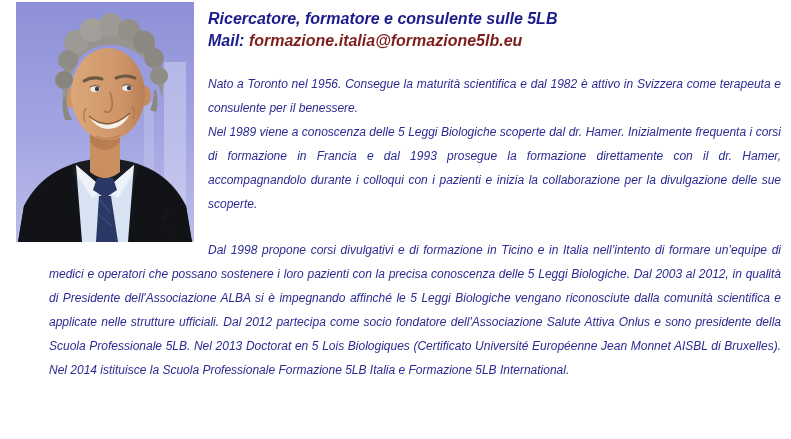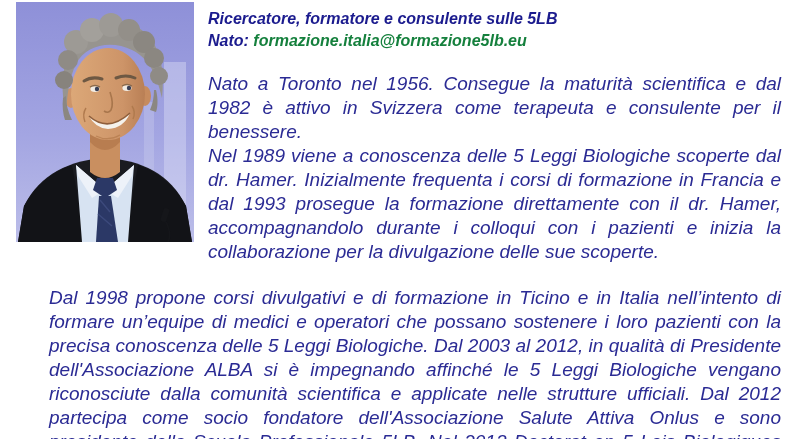--- a/index.html
+++ b/index.html
@@ -21,26 +21,26 @@
 
   .header {
     margin: 6px 0 0 0;
     font-style: italic;
     font-weight: bold;
     font-size: 16px;
     line-height: 22px;
     color: #1b1b8e;
     text-align: left;
   }
-  a.email { color: #15803d; text-decoration: none; font-weight: bold; font-style: italic; }
+  a.email { color: #7f1d1d; text-decoration: none; font-weight: bold; font-style: italic; }
 
   .para {
     margin: 0;
     font-style: italic;
-    font-size: 19px;
+    font-size: 12px;
     line-height: 24px;
     text-align: justify;
     color: #2b2b94;
   }
   .p1 { margin-top: 20px; }
   .p2 { margin-top: 22px; margin-left: 40px; }
 </style>
 </head>
 <body>
 
@@ -118,21 +118,21 @@
 
       <path d="M80,134 Q92,140 104,133" stroke="#b2794b" stroke-width="1.3" fill="none" opacity="0.7"></path>
 
       <rect x="146" y="206" width="6" height="14" rx="2" fill="#15161a" transform="rotate(18 149 213)"></rect>
       <path d="M150,220 Q156,232 152,240" stroke="#15161a" stroke-width="1.6" fill="none"></path>
     </svg>
   </div>
 
   <p class="header">
     <span>Ricercatore, formatore e consulente sulle 5LB</span><br>
-    <span>Nato:</span>
+    <span>Mail:</span>
     <a class="email" href="#">formazione.italia@formazione5lb.eu</a>
   </p>
 
   <p class="para p1">
     <span>Nato a Toronto nel 1956. Consegue la maturità scientifica e dal 1982 è attivo in Svizzera come terapeuta e consulente per il benessere.</span><br>
     <span>Nel 1989 viene a conoscenza delle 5 Leggi Biologiche scoperte dal dr. Hamer. Inizialmente frequenta i corsi di formazione in Francia e dal 1993 prosegue la formazione direttamente con il dr. Hamer, accompagnandolo durante i colloqui con i pazienti e inizia la collaborazione per la divulgazione delle sue scoperte.</span>
   </p>
 
   <p class="para p2">Dal 1998 propone corsi divulgativi e di formazione in Ticino e in Italia nell’intento di formare un’equipe di medici e operatori che possano sostenere i loro pazienti con la precisa conoscenza delle 5 Leggi Biologiche. Dal 2003 al 2012, in qualità di Presidente dell'Associazione ALBA si è impegnando affinché le 5 Leggi Biologiche vengano riconosciute dalla comunità scientifica e applicate nelle strutture ufficiali. Dal 2012 partecipa come socio fondatore dell'Associazione Salute Attiva Onlus e sono presidente della Scuola Professionale 5LB. Nel 2013 Doctorat en 5 Lois Biologiques (Certificato Université Européenne Jean Monnet AISBL di Bruxelles). Nel 2014 istituisce la Scuola Professionale Formazione 5LB Italia e Formazione 5LB International.</p>
 

